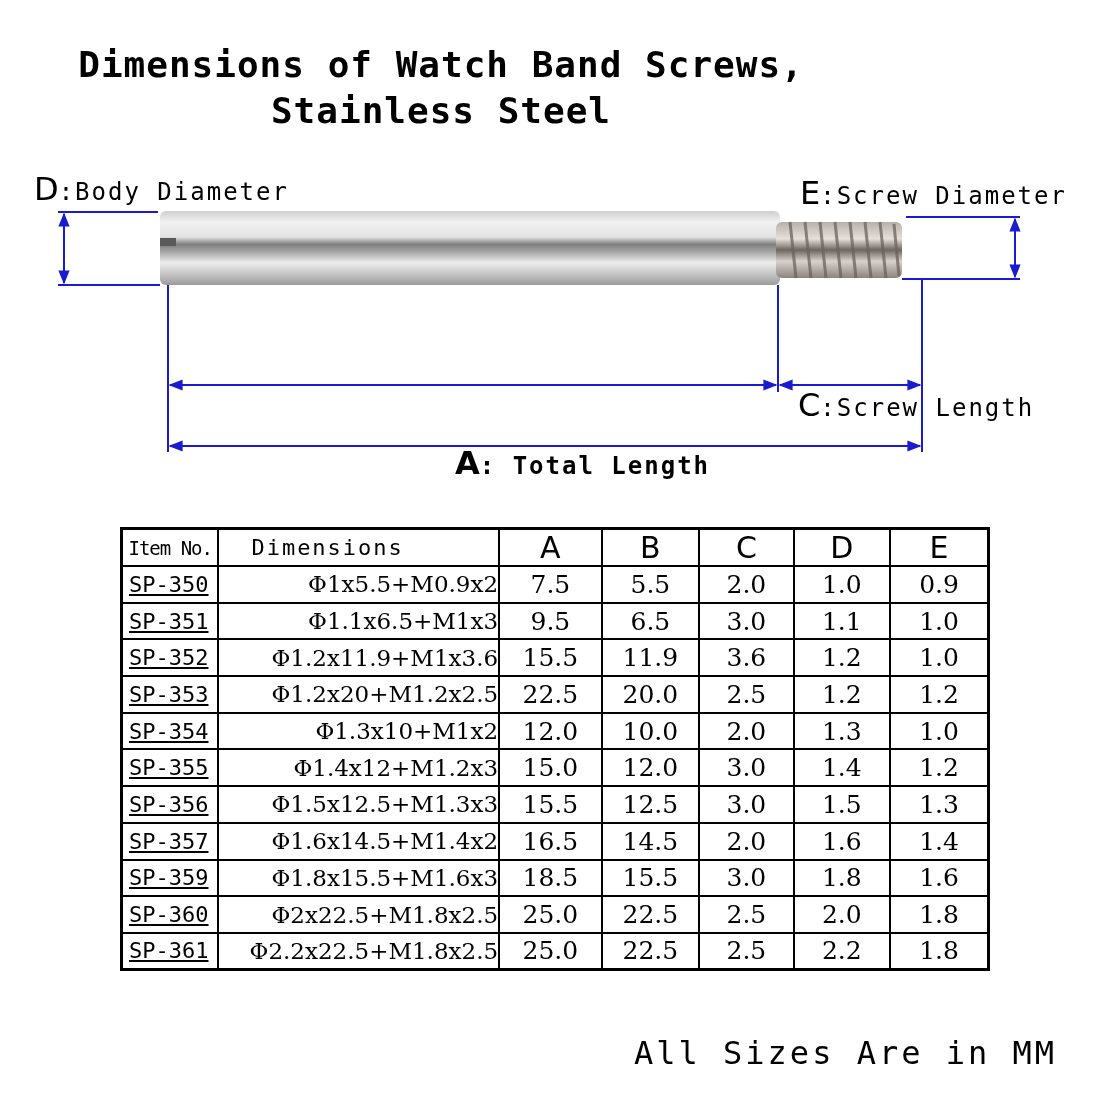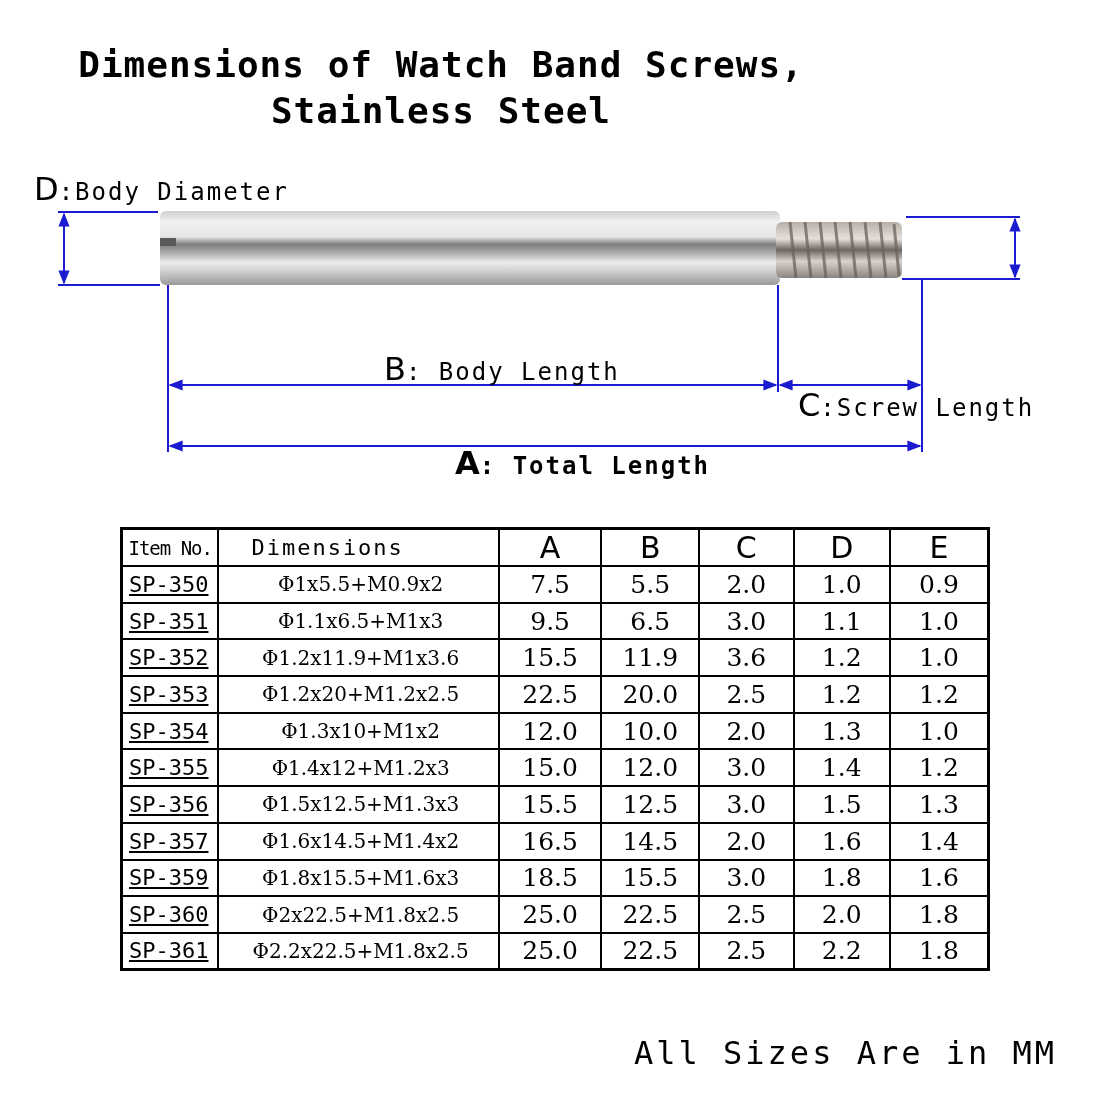--- a/index.html
+++ b/index.html
@@ -18,21 +18,21 @@
     border-collapse: collapse; border: 3px solid #000;
   }
   table.spec th, table.spec td {
     border: 2px solid #000; height: 36.7px; padding: 0;
     font-family: "DejaVu Serif", serif; font-size: 25px; text-align: center; white-space: nowrap;
   }
   table.spec th { font-family: "DejaVu Sans", sans-serif; font-weight: normal; font-size: 30px; margin-top: 35px; }
   table.spec th.item { font-family: "DejaVu Sans Mono", monospace; font-size: 19px; letter-spacing: -1px; }
   table.spec th.dims { font-family: "DejaVu Sans Mono", monospace; font-size: 22px; letter-spacing: 2px; text-align: left; padding-left: 32px; }
   table.spec td.item { font-family: "DejaVu Sans Mono", monospace; font-size: 22px; text-align: left; padding-left: 6px; text-decoration: underline; }
-  table.spec td.dims { text-align: center; padding-left: 4px; font-size: 20px; }
+  table.spec td.dims { text-align: right; padding-left: 4px; font-size: 23px; }
   .footer { position: absolute; left: 634px; top: 1034px; font-family: "DejaVu Sans Mono", monospace; font-size: 32px; letter-spacing: 3px; }
 </style>
 </head>
 <body>
 
 <div class="title" style="top:42px;">Dimensions of Watch Band Screws,</div>
 <div class="title" style="top:88px;">Stainless Steel</div>
 
 <div id="diagram">
   <svg width="1100" height="340" viewBox="0 160 1100 340" style="position:absolute;left:0;top:0;">
@@ -82,22 +82,22 @@
     <line x1="170" y1="385" x2="776" y2="385" stroke="#1a1ad0" stroke-width="2" marker-start="url(#arr)" marker-end="url(#arr)"></line>
 
     <line x1="780" y1="385" x2="920" y2="385" stroke="#1a1ad0" stroke-width="2" marker-start="url(#arr)" marker-end="url(#arr)"></line>
 
     <line x1="170" y1="446" x2="920" y2="446" stroke="#1a1ad0" stroke-width="2" marker-start="url(#arr)" marker-end="url(#arr)"></line>
   </svg>
 
   <div class="lbl" style="left:34px;top:10px;">
     <span class="big">D</span><span>:</span><span>Body Diameter</span>
   </div>
-  <div class="lbl" style="left:384px;top:190px;">
-    <span class="big">B</span><span>:</span><span> Body Length</span>
+  <div class="lbl" style="left:800px;top:14px;">
+    <span class="big">E</span><span>:</span><span>Screw Diameter</span>
   </div>
   <div class="lbl" style="left:798px;top:226px;">
     <span class="big">C</span><span>:</span><span>Screw Length</span>
   </div>
   <div class="lbl" style="left:455px;top:284px;font-weight:bold;">
     <span class="big">A</span><span>:</span><span> Total Length</span>
   </div>
 </div>
 
 <table class="spec">

